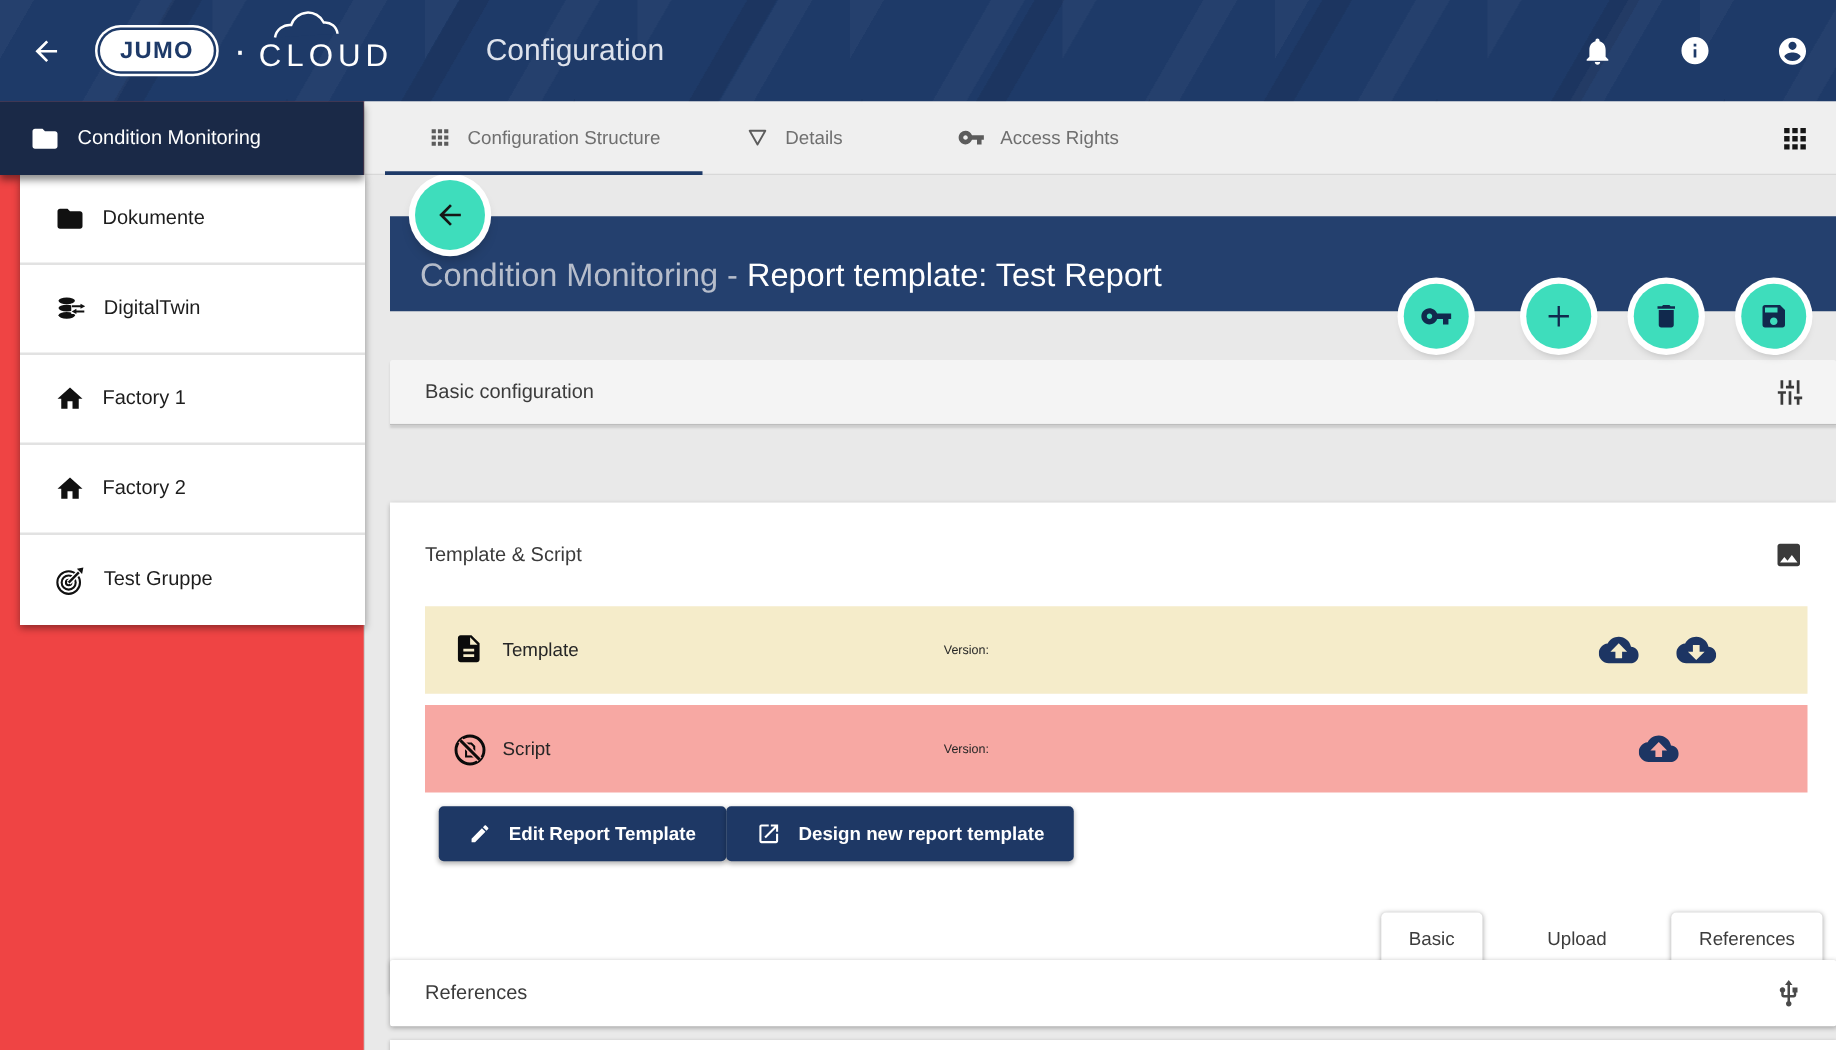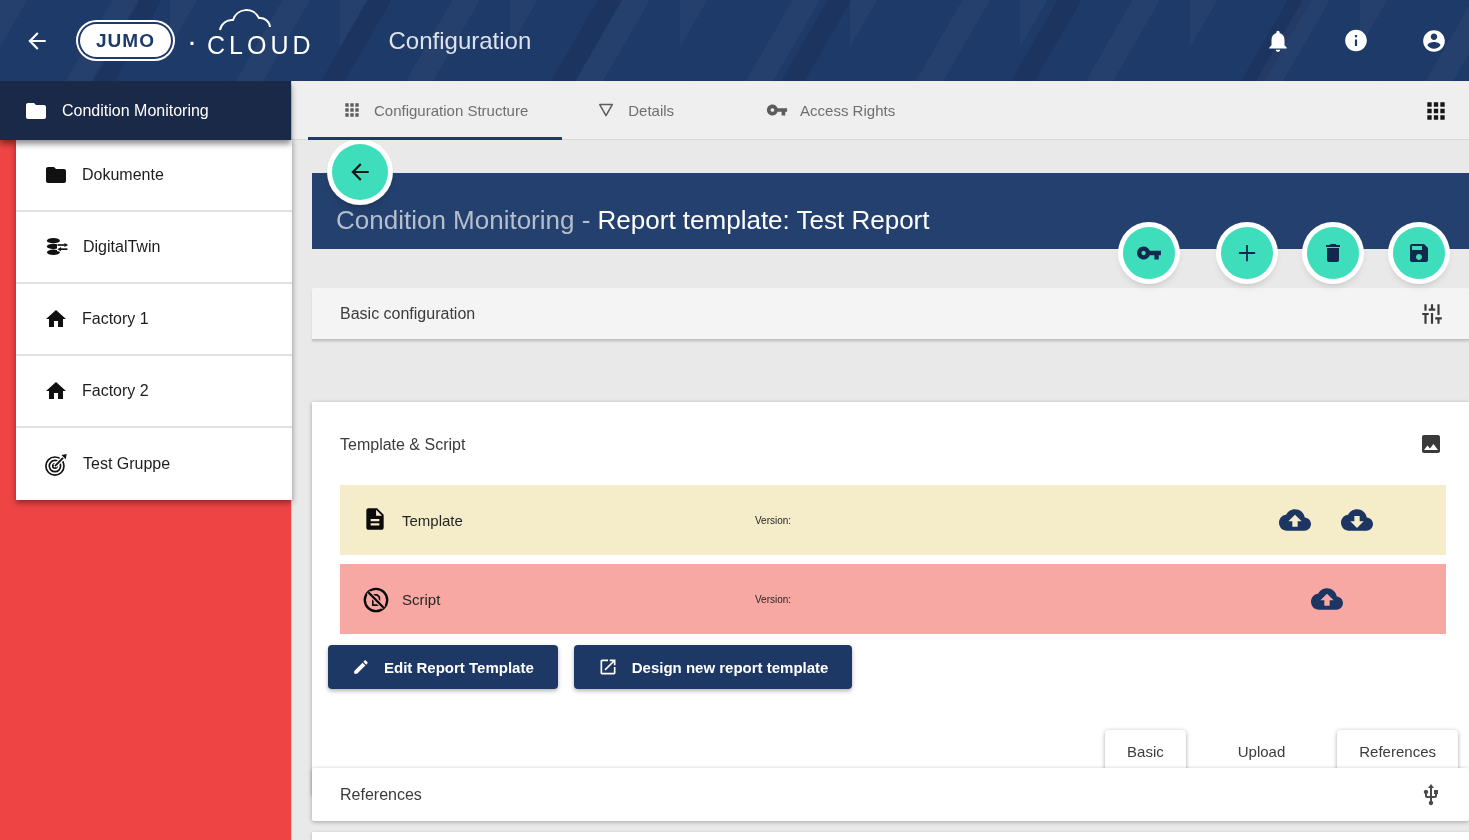--- a/index.html
+++ b/index.html
@@ -89,21 +89,21 @@
   .row-template { top:83px; background:var(--row-yellow,#f5ecca); }
   .row-script { top:162px; background:var(--row-pink,#f7a8a3); }
   .file-row .f-icon { position:absolute; left:22px; width:28px; height:28px; display:flex; }
   .file-row .f-label { position:absolute; left:62px; font-size:15px; color:#262626; }
   .file-row .f-version { position:absolute; left:415px; font-size:10px; color:#262626; }
   .file-row .cloud-btn { position:absolute; width:32px; height:32px; }
   .row-template .up   { right:135px; }
   .row-template .down { right:73px; }
   .row-script .up     { right:103px; }
 
-  .ts-buttons { position:absolute; left:16px; top:243px; display:flex; gap:16px; }
+  .ts-buttons { position:absolute; left:39px; top:243px; display:flex; }
   .navy-btn { height:44px; background:var(--button-navy,#1e3865); color:#fff; border:none; border-radius:4px;
     display:flex; align-items:center; gap:14px; padding:0 24px; font-size:15px; font-weight:700;
     cursor:pointer; box-shadow:0 2px 4px rgba(0,0,0,.3); font-family:"Liberation Sans",sans-serif; }
 
   .ts-footer { position:absolute; right:11px; top:328px; display:flex; align-items:center; gap:30px; }
   .flat-btn, .raised-btn { height:43px; border:none; border-radius:4px; font-size:15px; color:#3c3c3c;
     padding:0 22px; cursor:pointer; font-family:"Liberation Sans",sans-serif; background:transparent; }
   .raised-btn { background:#fff; box-shadow:0 1px 4px rgba(0,0,0,.35); }
 
   

